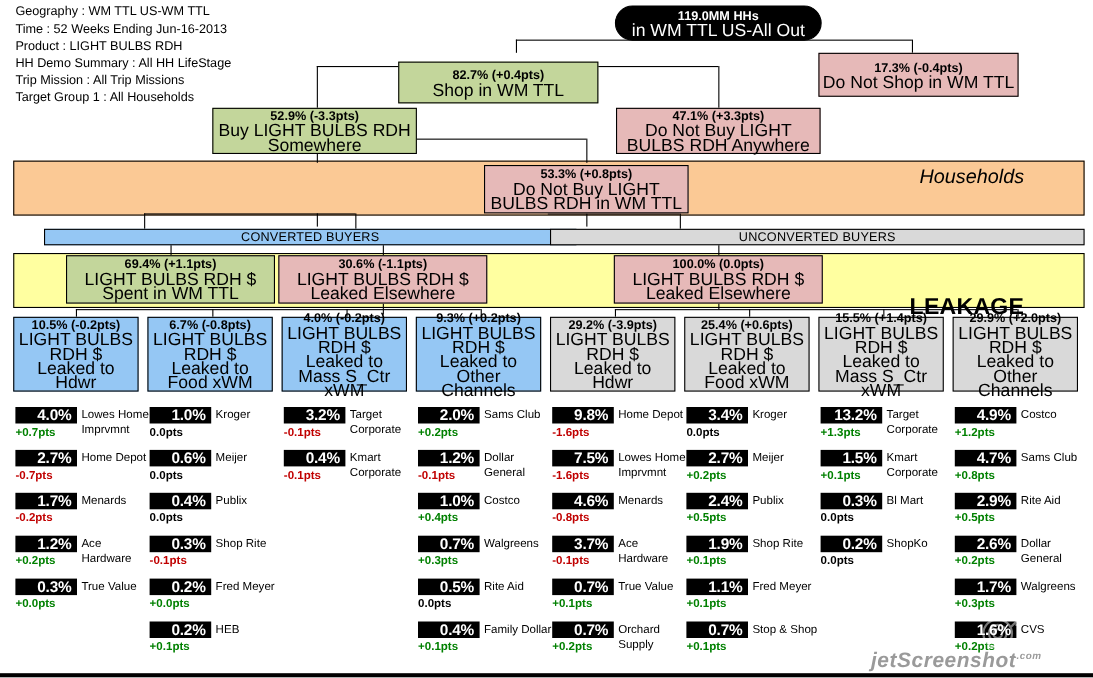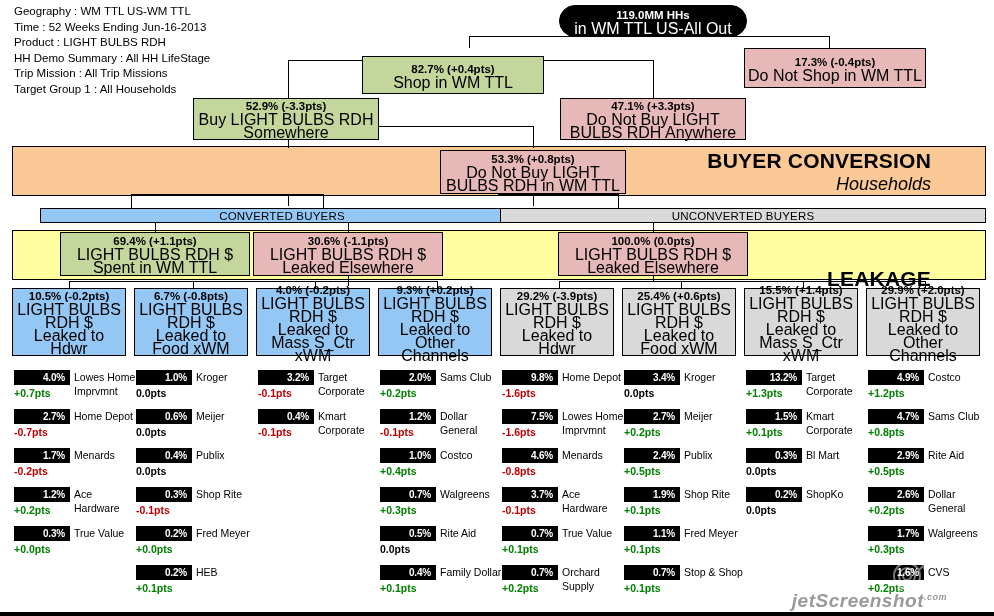--- a/index.html
+++ b/index.html
@@ -39,21 +39,21 @@
   .lnh{height:1px;}
 
   
   .cbar{border:1px solid #000;display:flex;align-items:center;justify-content:center;
         font-size:11.5px;font-weight:normal;letter-spacing:.2px;}
 
   
   .rlist{position:absolute;width:118px;}
   .rrow{position:relative;height:39px;}
   .badge{position:absolute;left:0;top:0;width:56px;height:15px;background:#000;color:#fff;
-         font-size:10px;font-weight:bold;text-align:right;padding-right:5px;
+         font-size:14px;font-weight:bold;text-align:right;padding-right:5px;
          line-height:15px;box-sizing:border-box;letter-spacing:-.2px;}
   .rname{position:absolute;left:60px;top:0;font-size:10.5px;line-height:14px;width:62px;}
   .delta{position:absolute;left:0;top:16px;font-size:10.5px;font-weight:bold;line-height:14px;}
   .up{color:#008000;} .down{color:#c00000;} .flat{color:#000;}
 
   
   .wm{position:absolute;right:4px;bottom:2px;width:190px;height:52px;opacity:.55;
       pointer-events:none;}
   .wm-txt{position:absolute;right:6px;bottom:4px;font-size:19px;font-style:italic;
       font-weight:bold;color:#9a9a9a;letter-spacing:.5px;
@@ -73,21 +73,20 @@
     <div>Product : LIGHT BULBS RDH</div>
     <div>HH Demo Summary : All HH LifeStage</div>
     <div>Trip Mission : All Trip Missions</div>
     <div>Target Group 1 : All Households</div>
   </div>
 
   <div class="abs band band-orange" style="left:12px;top:146px;width:974px;height:50px;"></div>
   <div class="abs band band-yellow" style="left:12px;top:230px;width:974px;height:50px;"></div>
 
   <div class="band-title" style="top:149px;right:22px;">
-    <div class="t1">BUYER CONVERSION</div>
     <div class="t2">Households</div>
   </div>
   <div class="band-title" style="top:233px;right:22px;margin-top:34px;">
     <div class="t1">LEAKAGE</div>
     <div class="t2">Dollars</div>
   </div>
 
   <div class="abs ln lnv" style="left:469px;top:36px;height:12px;"></div>
   <div class="abs ln lnh" style="left:469px;top:36px;width:360px;"></div>
   <div class="abs ln lnv" style="left:829px;top:36px;height:12px;"></div>

